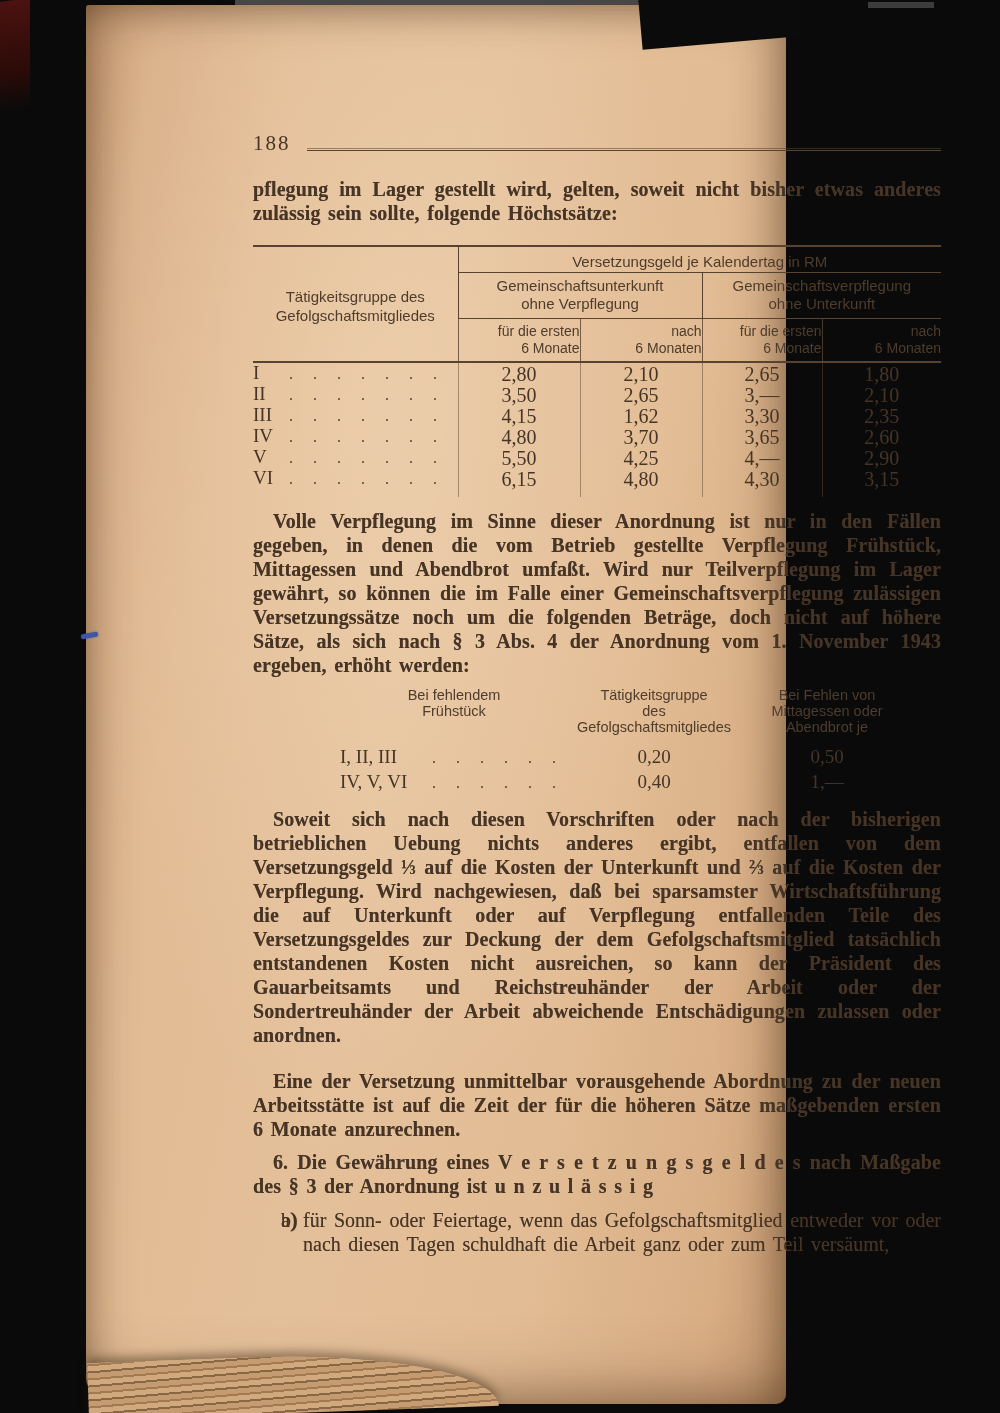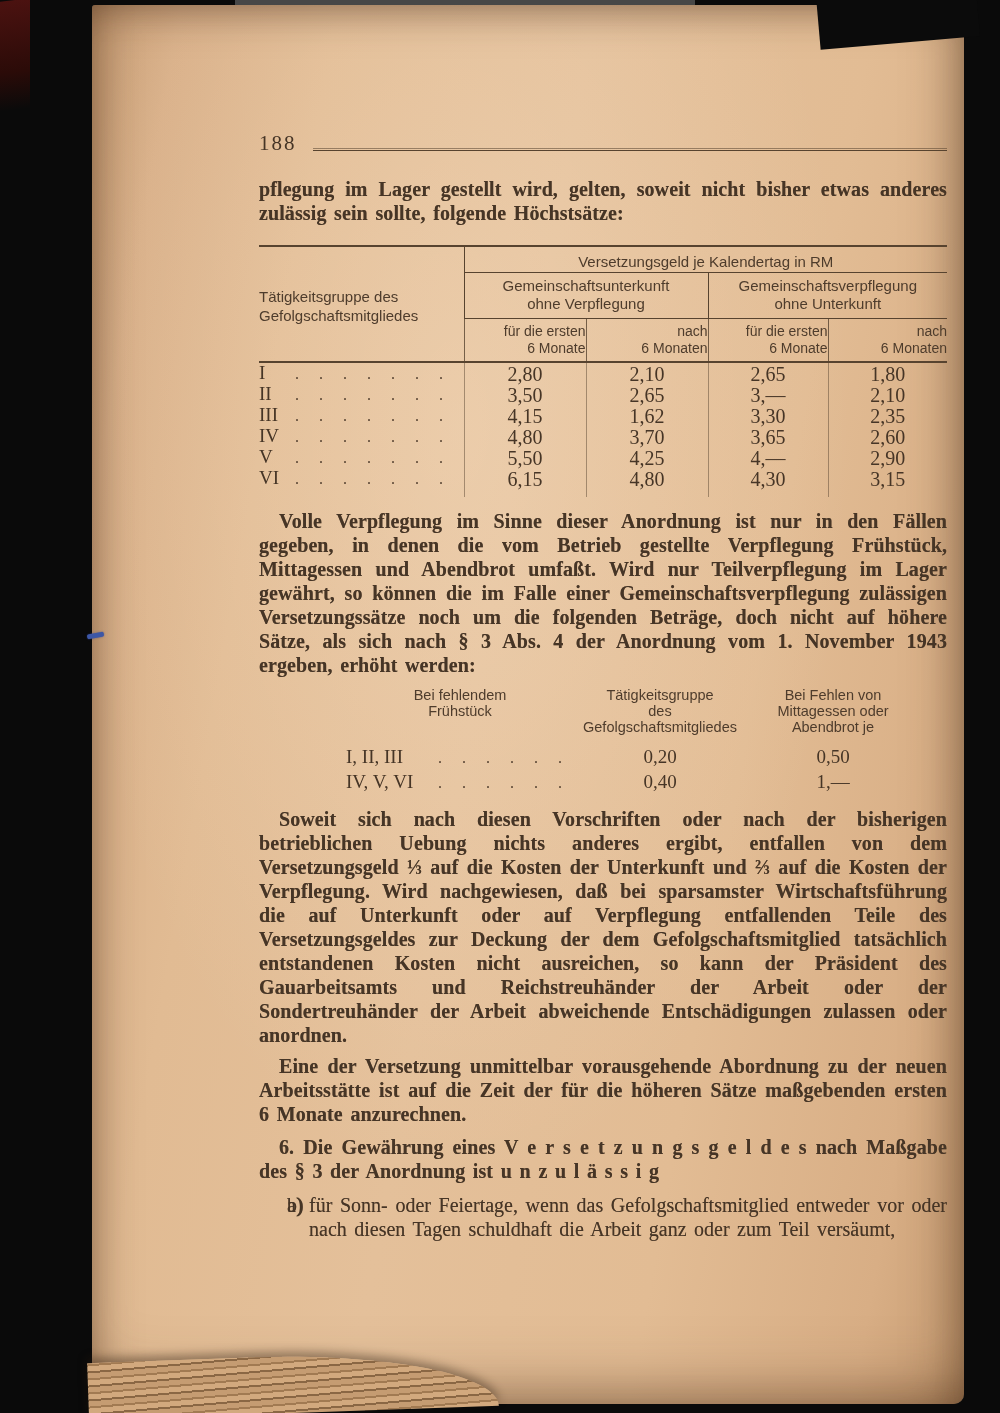--- a/index.html
+++ b/index.html
@@ -25,21 +25,21 @@
     background:linear-gradient(180deg,#4b1210,#2b0b08 65%,rgba(20,8,6,0));transform:skewY(-7deg);}
   .stack-left{position:absolute;left:8px;top:0;width:86px;height:1413px;
     background:
       repeating-linear-gradient(90deg, rgba(40,25,12,.55) 0 1px, rgba(0,0,0,0) 1px 4px, rgba(70,45,22,.4) 4px 5px, rgba(0,0,0,0) 5px 9px),
       linear-gradient(90deg,#160f09 0%,#4e3a27 10%,#86654 22%,#8a6a48 24%,#b08a60 48%,#c9a072 72%,#d7b186 100%);}
   .stack-bottom{position:absolute;left:88px;top:1356px;width:410px;height:57px;z-index:6;
     background:repeating-linear-gradient(-3deg,#d2a97e 0 5px,#a17a52 5px 7px,#c59c72 7px 12px,#8a6744 12px 14px);
     transform:rotate(-2deg);border-top-right-radius:60% 100%;
     box-shadow:0 -5px 10px rgba(40,25,12,.4);}
 
-  .page{position:absolute;left:92px;top:5px;width:872px;height:1399px;z-index:2;
+  .page{position:absolute;left:86px;top:5px;width:700px;height:1399px;z-index:2;
     background:
       radial-gradient(ellipse at 42% 30%, rgba(255,236,212,.30), rgba(255,236,212,0) 55%),
       linear-gradient(100deg,#c79e76 0%,#d9b089 8%,#e1bb93 22%,#e4c09a 45%,#e2bc94 70%,#d8ae85 90%,#c89d73 100%);
     box-shadow:
       inset 0 25px 45px -25px rgba(80,50,30,.55),
       inset -30px 0 55px -30px rgba(70,45,25,.55),
       inset 25px 0 45px -25px rgba(95,62,36,.5),
       inset 0 -45px 65px -35px rgba(95,62,36,.5);
     border-radius:3px 6px 10px 42px / 3px 6px 10px 26px;}
   .corner-dark{position:absolute;right:-14px;top:-16px;width:160px;height:54px;background:#0b0b0b;transform:rotate(-5deg);}
@@ -57,37 +57,37 @@
     text-shadow:0 0 .5px rgba(70,50,32,.55);font-weight:bold;}
   .indent{text-indent:20px;}
   .p1{position:absolute;left:0;top:172px;width:688px;}
 
   
   .ratetable{position:absolute;left:0;top:240px;width:688px;border-collapse:collapse;table-layout:fixed;
     border-top:2px solid var(--rule);color:var(--ink);}
   .ratetable td{padding:0;}
   .rt-title{border-left:1px solid var(--rule);border-bottom:1px solid var(--rule);
     text-align:center;font-family:"Liberation Sans",sans-serif;font-size:15px;height:26px;vertical-align:middle;color:var(--ink-soft);}
-  .c1h{border-bottom:2px solid var(--rule);text-align:left;vertical-align:middle;
+  .c1h{border-bottom:2px solid var(--rule);text-align:center;vertical-align:middle;
     font-family:"Liberation Sans",sans-serif;font-size:15px;line-height:19px;white-space:pre-line;color:var(--ink-soft);}
   .grp{border-left:1px solid var(--rule);border-bottom:1px solid var(--rule);text-align:center;vertical-align:middle;
     font-family:"Liberation Sans",sans-serif;font-size:15px;line-height:18px;height:46px;white-space:pre-line;color:var(--ink-soft);}
   .sub{border-left:1px solid rgba(87,67,47,.8);border-bottom:2px solid var(--rule);text-align:right;vertical-align:middle;
     font-family:"Liberation Sans",sans-serif;font-size:14px;line-height:17px;height:44px;white-space:pre-line;color:var(--ink-soft);margin-top:40px;}
   .val{border-left:1px solid rgba(92,72,52,.5);text-align:center;font-size:20px;line-height:20px;}
   .rncell{padding-left:8px;white-space:nowrap;overflow:hidden;font-size:19px;line-height:20px;}
   .rn{display:inline-block;min-width:36px;}
   .dots{letter-spacing:8px;font-size:16px;color:rgba(70,52,38,.9);}
   .ratetable tbody tr:first-child td{padding-top:4px;}
   .ratetable tbody tr:last-child td{padding-bottom:8px;margin-left:24px;}
 
   
   .flow{position:absolute;left:0;top:504px;width:688px;}
   .p2{margin-bottom:10px;}
-  .p3{margin-bottom:7px;}
+  .p3{margin-bottom:22px;}
   .p4{margin-bottom:9px;}
   .p6{margin-bottom:10px;}
 
   .supptable{display:grid;grid-template-columns:232px 168px 178px;margin:4px 0 12px 85px;}
   .sh{font-family:"Liberation Sans",sans-serif;font-size:14.5px;line-height:16px;text-align:center;
     white-space:pre-line;color:var(--ink-soft);margin-bottom:10px;}
   .srow{font-size:19px;line-height:24px;white-space:nowrap;overflow:hidden;padding-left:2px;}
   .rlab{display:inline-block;min-width:92px;}
   .dots2{letter-spacing:8px;font-size:16px;color:rgba(70,52,38,.9);}
   .sval{font-size:19px;line-height:24px;text-align:center;}

